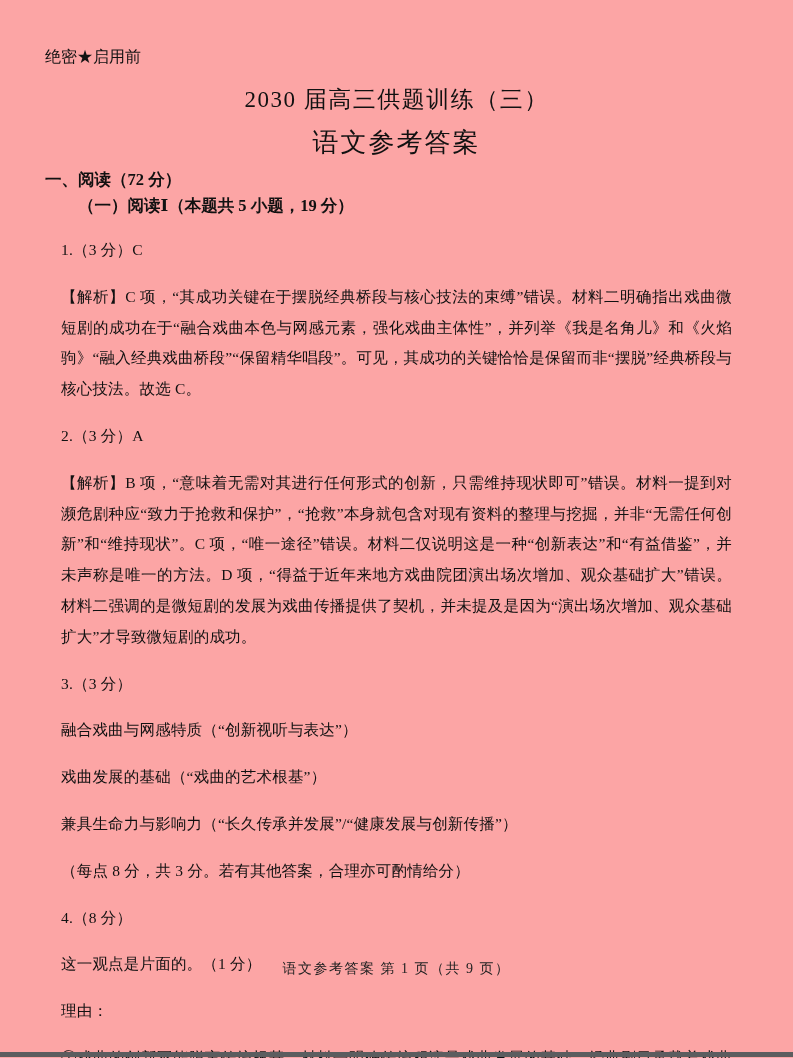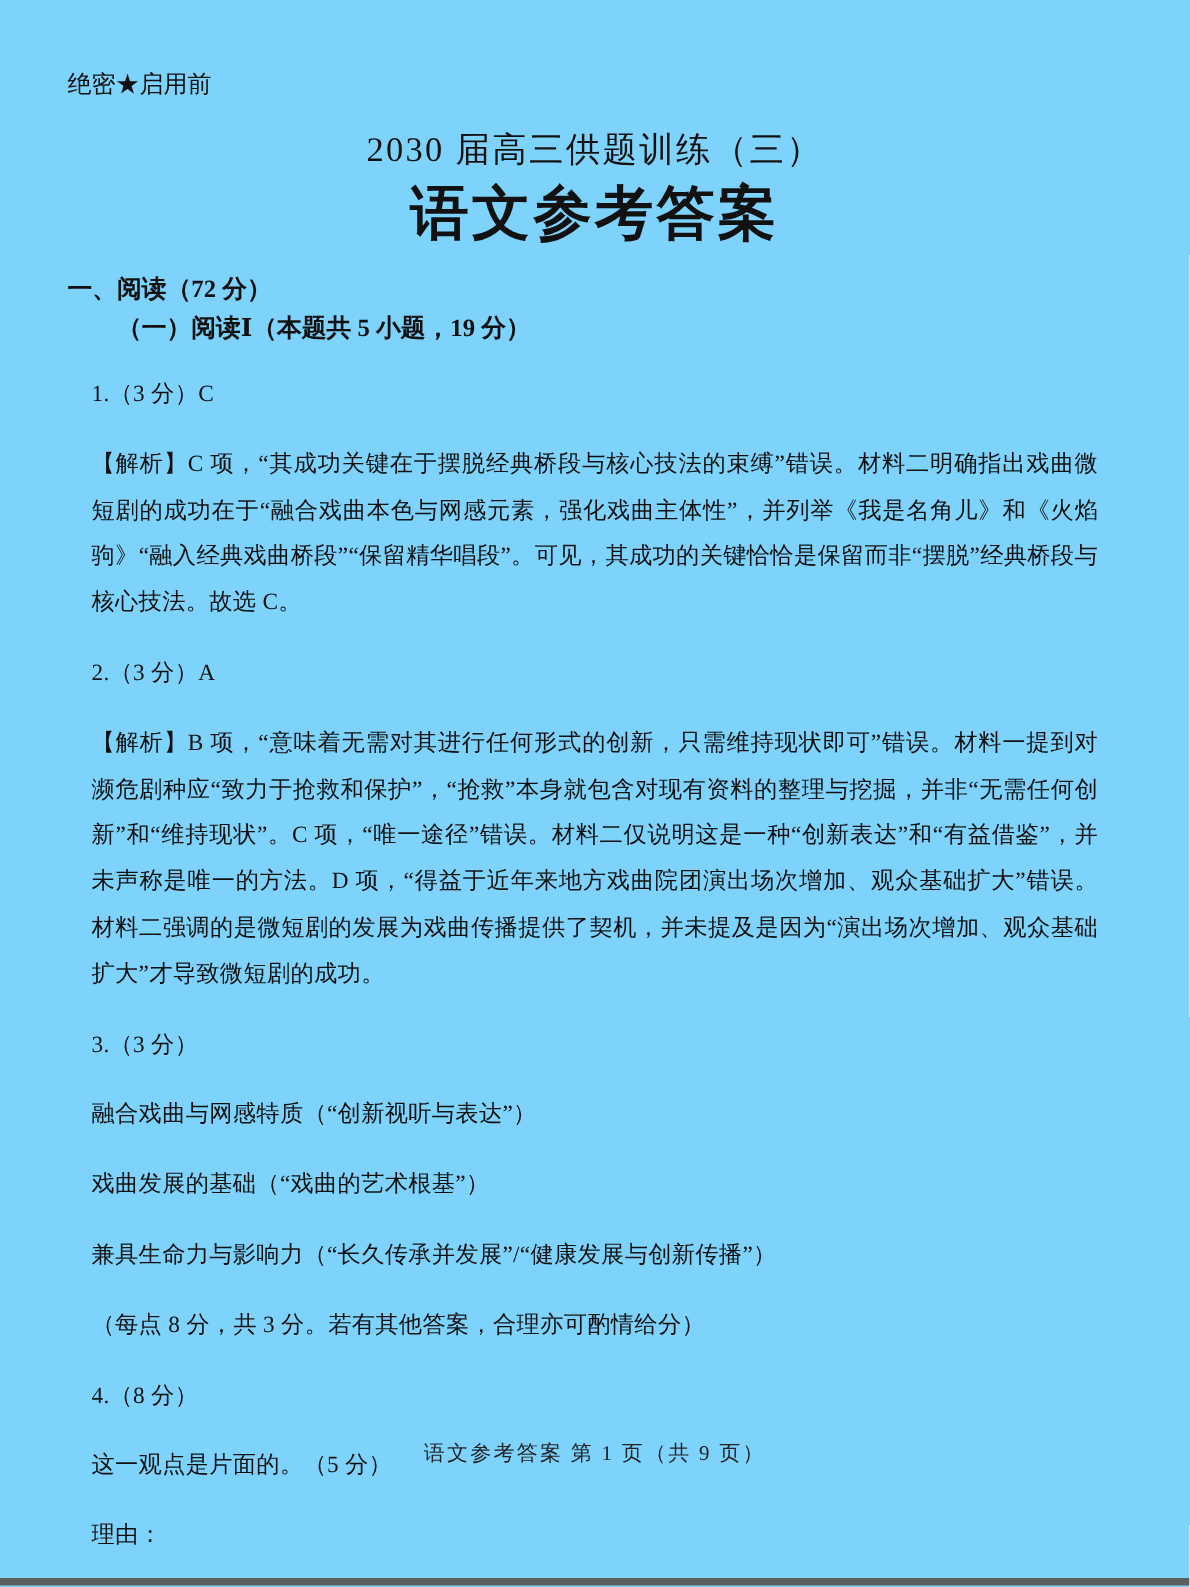--- a/index.html
+++ b/index.html
@@ -28,28 +28,28 @@
   .exam-title {
     margin: 17px 0 0 0;
     font-size: 23px;
     font-weight: 400;
     line-height: 32px;
     text-align: center;
     letter-spacing: 1.5px;
   }
   .subject-title {
     margin: 6px 0 0 0;
-    font-size: 39px;
-    font-weight: 700;
+    font-size: 26px;
+    font-weight: 400;
     line-height: 42px;
     text-align: center;
     letter-spacing: 2px;
   }
   .heading-part {
-    margin-top: 16px;
+    margin-top: 3px;
     font-size: 16.5px;
     font-weight: 700;
     line-height: 26px;
   }
   .heading-sub {
     padding-left: 33px;
     font-size: 16.5px;
     font-weight: 700;
     line-height: 26px;
   }
@@ -74,21 +74,21 @@
     position: absolute;
     left: 0;
     right: 0;
     bottom: 1px;
     height: 5px;
   }
 </style>
 </head>
 <body>
 
-<div class="page" style="background: #7dd3fc;">
+<div class="page" style="background: #fca5a5;">
   <div class="content">
 
     <div class="security-notice">绝密★启用前</div>
 
     <h1 class="exam-title">2030 届高三供题训练（三）</h1>
 
     <h2 class="subject-title">语文参考答案</h2>
 
     <div class="heading-part">一、阅读（72 分）</div>
 
@@ -100,21 +100,21 @@
     <p class="body-par">2.（3 分）A</p>
     <p class="body-par">【解析】B 项，“意味着无需对其进行任何形式的创新，只需维持现状即可”错误。材料一提到对濒危剧种应“致力于抢救和保护”，“抢救”本身就包含对现有资料的整理与挖掘，并非“无需任何创新”和“维持现状”。C 项，“唯一途径”错误。材料二仅说明这是一种“创新表达”和“有益借鉴”，并未声称是唯一的方法。D 项，“得益于近年来地方戏曲院团演出场次增加、观众基础扩大”错误。材料二强调的是微短剧的发展为戏曲传播提供了契机，并未提及是因为“演出场次增加、观众基础扩大”才导致微短剧的成功。</p>
 
     <p class="body-par">3.（3 分）</p>
     <p class="body-par">融合戏曲与网感特质（“创新视听与表达”）</p>
     <p class="body-par">戏曲发展的基础（“戏曲的艺术根基”）</p>
     <p class="body-par">兼具生命力与影响力（“长久传承并发展”/“健康发展与创新传播”）</p>
     <p class="body-par">（每点 8 分，共 3 分。若有其他答案，合理亦可酌情给分）</p>
 
     <p class="body-par">4.（8 分）</p>
-    <p class="body-par">这一观点是片面的。（5 分）</p>
+    <p class="body-par">这一观点是片面的。（1 分）</p>
     <p class="body-par">理由：</p>
     <p class="body-par">①戏曲的创新不能脱离传统根基，材料一明确传统积淀是戏曲发展的基础，经典剧目承载着戏曲的核心艺术价值，脱离传统的创新会失去戏曲的本质属性。（1 分）</p>
     <p class="body-par">②材料二的“创新传播”也以“强化戏曲主体性”为前提，是在保留戏曲本色基础上的创新，而非抛弃传统的盲目</p>
 
   </div>
 
   <div class="page-footer">语文参考答案 第 1 页（共 9 页）</div>
 
   <div class="bottom-bar" style="background: rgb(92, 93, 95);"></div>
 </div>

